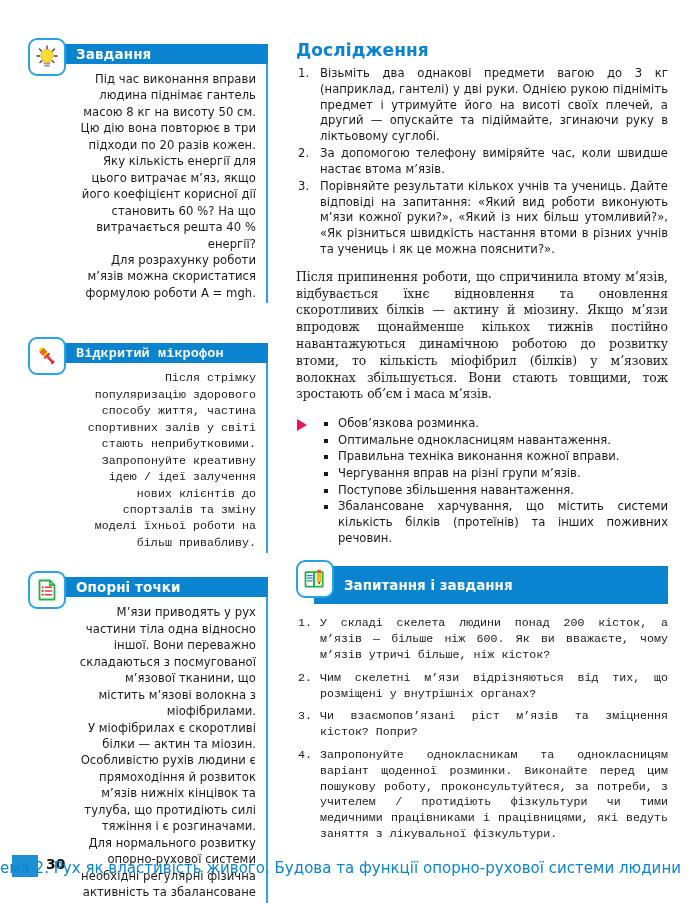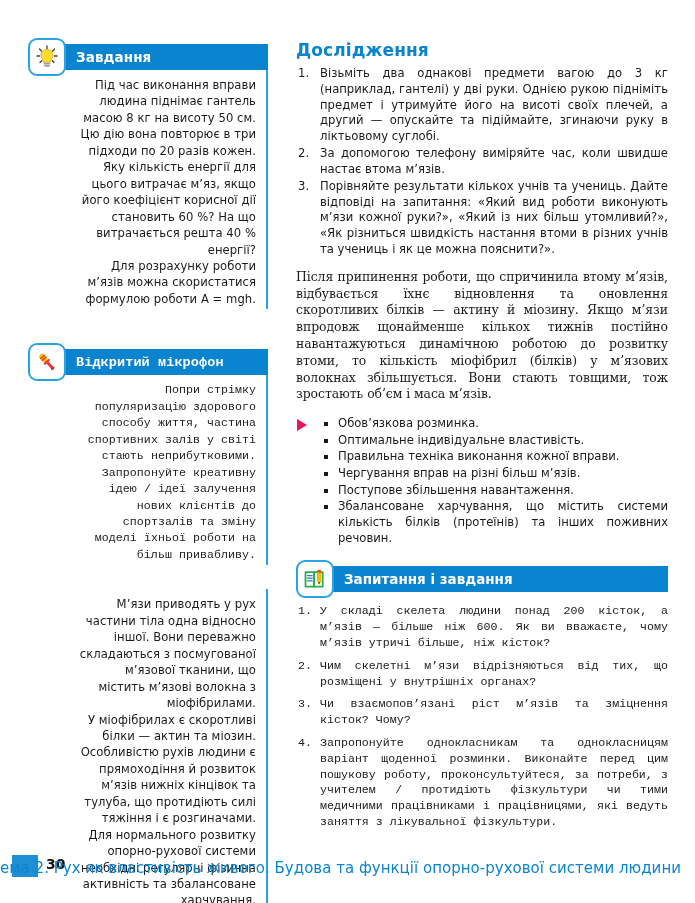--- a/index.html
+++ b/index.html
@@ -30,21 +30,21 @@
     position: absolute;
     left: 296px; top: 40px;
     width: 372px;
   }
 
   
   .sbox { position: relative; margin-bottom: 16px; }
 
   .sbox-head {
     position: relative;
-    height: 26px;
+    height: 20px;
     margin-left: 18px;
     background: #0b84cf;
     display: flex;
     align-items: center;
   }
   .sbox-head-title {
     color: #ffffff;
     font-size: 13.5px;
     font-weight: bold;
     letter-spacing: .1px;
@@ -152,21 +152,21 @@
     position: absolute;
     left: 28px; top: 6px;
     width: 4px; height: 4px;
     background: #1a1a1a;
   }
 
   
   .qbox { position: relative; margin-top: 20px; }
   .qbox-head {
     position: relative;
-    height: 26px;
+    height: 38px;
     margin-left: 18px;
     background: #0b84cf;
     display: flex;
     align-items: center;
   }
   .qbox-head-title {
     color: #ffffff;
     font-size: 13.5px;
     font-weight: bold;
     margin-left: 30px;
@@ -256,25 +256,44 @@
               <path d="M10 6.2h6M10 8.6h6" stroke="#e8373a" stroke-width="1.5"></path>
               <rect x="9.2" y="11.6" width="7.6" height="2.3" rx="1.1" fill="#e8373a"></rect>
               <rect x="11.6" y="13.6" width="2.8" height="8.4" rx="1.1" fill="#e8373a"></rect>
               <rect x="11.1" y="20.5" width="3.8" height="2.2" rx="0.8" fill="#c92c2f"></rect>
             </g>
           </svg>
         </div>
         <span class="sbox-head-title">Відкритий мікрофон</span>
       </div>
       <div class="sbox-body">
-        <p>Попри стрімку популяризацію здорового способу життя, частина спортивних залів у світі стають неприбутковими. Запропонуйте креативну ідею / ідеї залучення нових клієнтів до спортзалів та зміну моделі їхньої роботи на більш привабливу.</p>
+        <p>Після стрімку популяризацію здорового способу життя, частина спортивних залів у світі стають неприбутковими. Запропонуйте креативну ідею / ідеї залучення нових клієнтів до спортзалів та зміну моделі їхньої роботи на більш привабливу.</p>
       </div>
     </div>
 
     <div class="sbox" style="margin-top:24px;">
+      <div class="sbox-head">
+        <div class="sbox-icon">
+          <svg width="26" height="26" viewBox="0 0 26 26">
+            <path d="M5.5 3.5h10.2l4.8 4.6v14.4H5.5z" fill="#ffffff" stroke="#27b04a" stroke-width="1.8" stroke-linejoin="round"></path>
+            <path d="M15.7 3.5v4.6h4.8" fill="none" stroke="#27b04a" stroke-width="1.6"></path>
+            <g fill="#e8373a">
+              <circle cx="8.6" cy="10.3" r="1.15"></circle>
+              <circle cx="8.6" cy="14" r="1.15"></circle>
+              <circle cx="8.6" cy="17.7" r="1.15"></circle>
+            </g>
+            <g stroke="#e8373a" stroke-width="1.5" stroke-linecap="round">
+              <line x1="11.3" y1="10.3" x2="17.6" y2="10.3"></line>
+              <line x1="11.3" y1="14" x2="17.6" y2="14"></line>
+              <line x1="11.3" y1="17.7" x2="17.6" y2="17.7"></line>
+            </g>
+          </svg>
+        </div>
+        <span class="sbox-head-title">Опорні точки</span>
+      </div>
       <div class="sbox-body">
         <p><span>М’язи приводять у рух частини тіла одна відносно іншої. Вони переважно складаються з посмугованої м’язової тканини, що містить м’язові волокна з міофібрилами.</span><br><span>У міофібрилах є скоротливі білки — актин та міозин.</span><br><span>Особливістю рухів людини є прямоходіння й розвиток м’язів нижніх кінцівок та тулуба, що протидіють силі тяжіння і є розгиначами.</span><br><span>Для нормального розвитку опорно-рухової системи необхідні регулярні фізична активність та збалансоване харчування.</span></p>
       </div>
     </div>
 
   </div>
 
   <div class="col-right">
 
     <h2 class="r-title">Дослідження</h2>
@@ -286,23 +305,23 @@
     </ol>
 
     <p class="serif-para">Після припинення роботи, що спричинила втому м’язів, відбувається їхнє відновлення та оновлення скоротливих білків — актину й міозину. Якщо м’язи впродовж щонайменше кількох тижнів постійно навантажуються динамічною роботою до розвитку втоми, то кількість міофібрил (білків) у м’язових волокнах збільшується. Вони стають товщими, тож зростають об’єм і маса м’язів.</p>
 
     <div class="rule-block">
       <div class="rule-head">
         <span class="tri"></span>
       </div>
       <ul class="sq-list">
         <li>Обов’язкова розминка.</li>
-        <li>Оптимальне індивідуальне властивість.</li>
+        <li>Оптимальне однокласницям навантаження.</li>
         <li>Правильна техніка виконання кожної вправи.</li>
-        <li>Чергування вправ на різні більш м’язів.</li>
+        <li>Чергування вправ на різні групи м’язів.</li>
         <li>Поступове збільшення навантаження.</li>
         <li>Збалансоване харчування, що містить системи кількість білків (протеїнів) та інших поживних речовин.</li>
       </ul>
     </div>
 
     <div class="qbox">
       <div class="qbox-head">
         <div class="qbox-icon">
           <svg width="26" height="26" viewBox="0 0 26 26">
             <path d="M3.5 6.2h8.6v14.4H3.5z" fill="#ffffff" stroke="#27b04a" stroke-width="1.8" stroke-linejoin="round"></path>
@@ -316,21 +335,21 @@
             <path d="M15.6 4.2h3.1v2.4h-3.1z" fill="#e8373a"></path>
             <path d="M16.1 16.3h2.1l-1.05 1.9z" fill="#3c3c3c"></path>
           </svg>
         </div>
         <span class="qbox-head-title">Запитання і завдання</span>
       </div>
       <div class="qbox-body">
         <ol class="num-list q-list">
           <li>У складі скелета людини понад 200 кісток, а м’язів — більше ніж 600. Як ви вважаєте, чому м’язів утричі більше, ніж кісток?</li>
           <li>Чим скелетні м’язи відрізняються від тих, що розміщені у внутрішніх органах?</li>
-          <li>Чи взаємопов’язані ріст м’язів та зміцнення кісток? Чому?</li>
+          <li>Чи взаємопов’язані ріст м’язів та зміцнення кісток? Попри?</li>
           <li>Запропонуйте однокласникам та однокласницям варіант щоденної розминки. Виконайте перед цим пошукову роботу, проконсультуйтеся, за потреби, з учителем / протидіють фізкультури чи тими медичними працівниками і працівницями, які ведуть заняття з лікувальної фізкультури.</li>
         </ol>
       </div>
     </div>
 
   </div>
 
   <div class="footer">
     <div class="footer-swatch"></div>
     <div class="footer-page">30</div>

